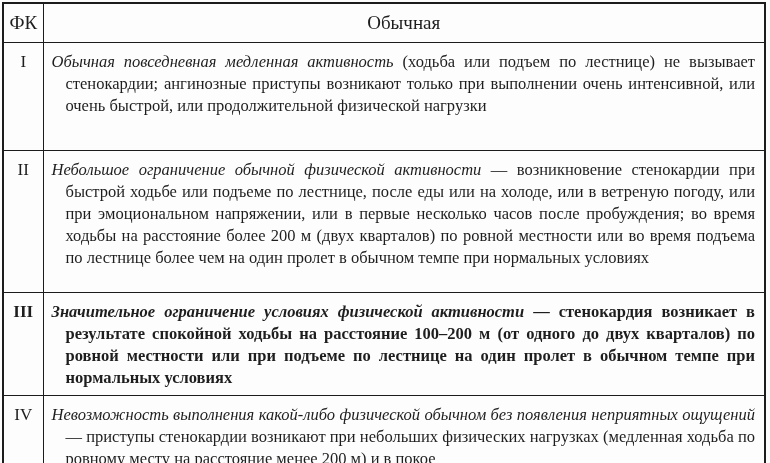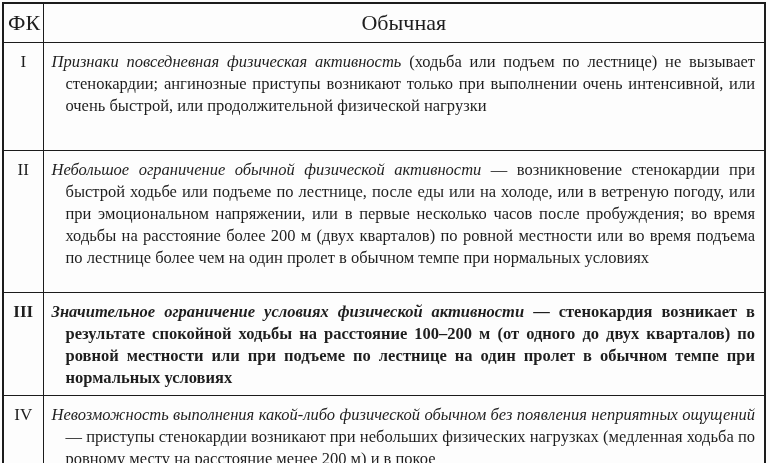--- a/index.html
+++ b/index.html
@@ -27,21 +27,21 @@
     color: var(--text);
   }
   th, td {
     border: 1px solid var(--border);
     vertical-align: top;
     overflow: hidden;
   }
   thead th {
     height: 34px;
     font-weight: normal;
-    font-size: 22px;
+    font-size: 19px;
     text-align: center;
     vertical-align: middle;
     padding: 2px 4px;
   }
   td.fk {
     text-align: center;
     font-size: 17px;
     padding-top: 9px;
   }
   td.desc {
@@ -73,21 +73,21 @@
   <thead>
     <tr>
       <th>ФК</th>
       <th>Обычная</th>
     </tr>
   </thead>
   <tbody>
     <tr class="r1">
       <td class="fk">I</td>
       <td class="desc">
-        <div class="hang"><span class="lead">Признаки повседневная физическая активность</span> <span>(ходьба или подъем по лестнице) не вызывает стенокардии; ангинозные приступы возникают только при выполнении очень интенсивной, или очень быстрой, или продолжительной физической нагрузки</span></div>
+        <div class="hang"><span class="lead">Обычная повседневная медленная активность</span> <span>(ходьба или подъем по лестнице) не вызывает стенокардии; ангинозные приступы возникают только при выполнении очень интенсивной, или очень быстрой, или продолжительной физической нагрузки</span></div>
       </td>
     </tr>
     <tr class="r2">
       <td class="fk">II</td>
       <td class="desc">
         <div class="hang"><span class="lead">Небольшое ограничение обычной физической активности</span> <span>— возникновение стенокардии при быстрой ходьбе или подъеме по лестнице, после еды или на холоде, или в ветреную погоду, или при эмоциональном напряжении, или в первые несколько часов после пробуждения; во время ходьбы на расстояние более 200 м (двух кварталов) по ровной местности или во время подъема по лестнице более чем на один пролет в обычном темпе при нормальных условиях</span></div>
       </td>
     </tr>
     <tr class="r3">
       <td class="fk">III</td>

